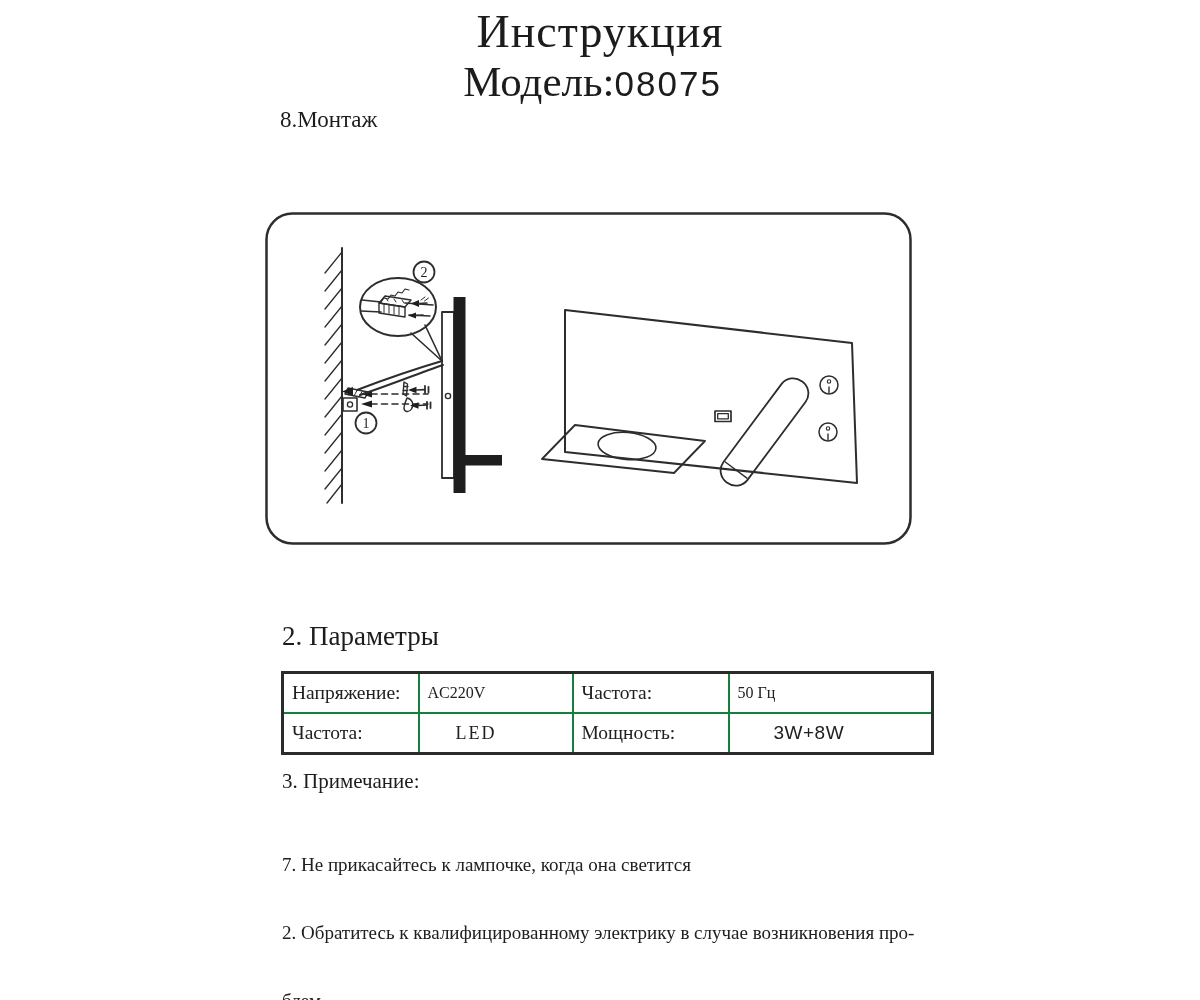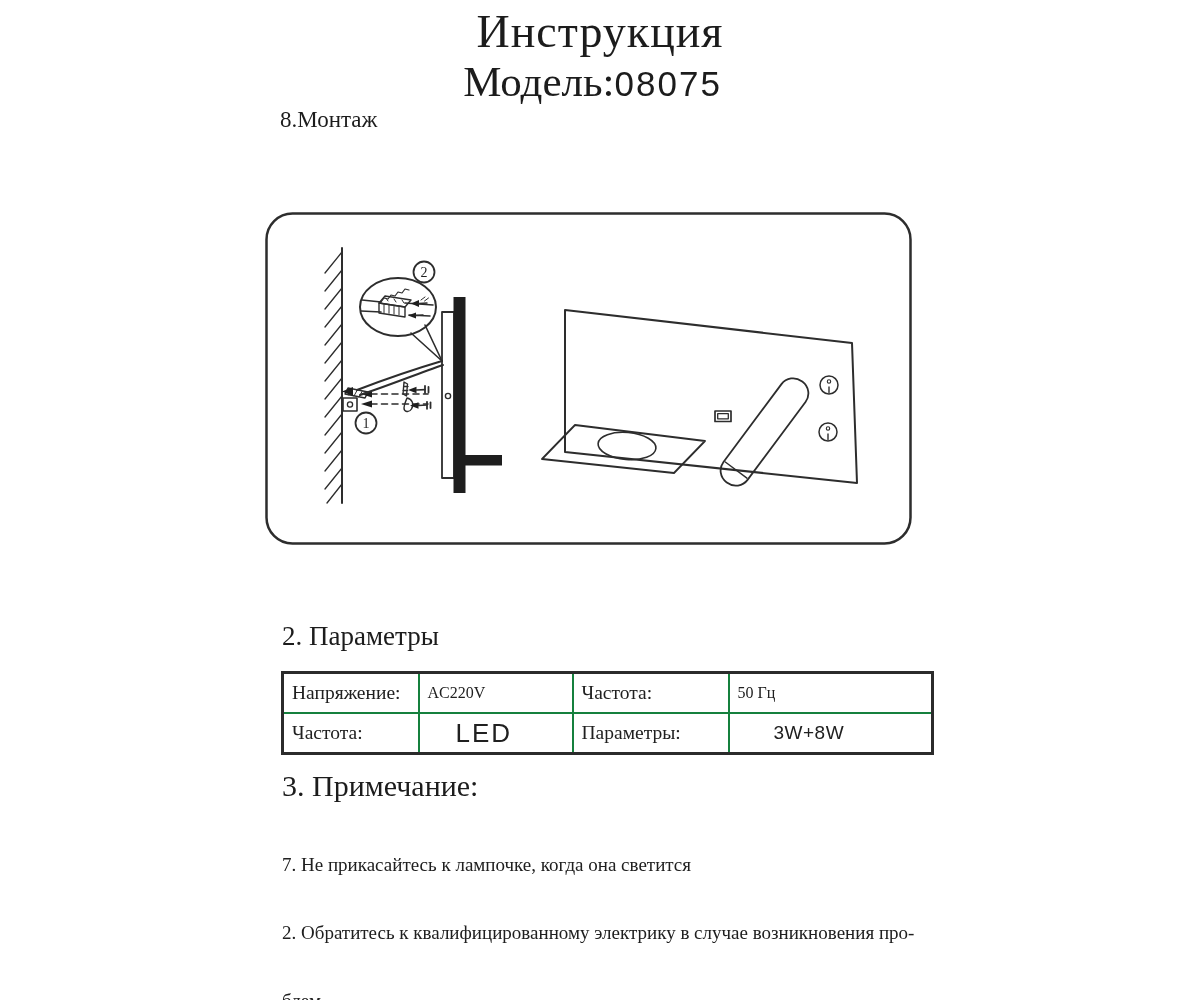--- a/index.html
+++ b/index.html
@@ -14,33 +14,33 @@
   .model-line{
     position:absolute;top:57px;left:0;width:1185px;text-align:center;
     font-size:43px;color:#1c1c1c;
   }
   .model-value{
     font-family:"Liberation Sans", sans-serif;font-size:35px;
     letter-spacing:2px;color:#1c1c1c;
   }
   .h-mount{position:absolute;left:280px;top:107px;font-size:23px;color:#1c1c1c;}
   .h-params{position:absolute;left:282px;top:621px;font-size:27px;color:#1c1c1c;}
-  .h-notes{position:absolute;left:282px;top:769px;font-size:30px;color:#1c1c1c;}
+  .h-notes{position:absolute;left:282px;top:769px;font-size:21px;color:#1c1c1c;}
   svg.diagram{position:absolute;left:265px;top:212px;}
   .ln{stroke:#2d2d2d;fill:none;stroke-linecap:round;stroke-linejoin:round;}
   .params{
     position:absolute;left:281px;top:671px;width:650px;
     border-collapse:collapse;table-layout:fixed;border:3px solid #2b2b2b;
   }
   .params td{
     border:2px solid #15803d;height:38px;padding:0 0 0 8px;
     font-size:19.5px;vertical-align:middle;color:#202020;
   }
   .params td.val{font-size:16px;}
-  .params td.led{font-family:Liberation Sans, sans-serif;font-size:26px;letter-spacing:2px;padding-left:36px;}
+  .params td.led{font-family:Liberation Serif, serif;font-size:18px;letter-spacing:2px;padding-left:36px;}
   .params td.sans{font-family:"Liberation Sans",sans-serif;font-size:19px;letter-spacing:0.5px;padding-left:44px;}
   .notes{
     position:absolute;left:282px;top:808px;width:680px;
     font-size:19px;line-height:22.8px;white-space:pre;color:#202020;
   }
   .callout-num{font-family:"Liberation Serif",serif;font-size:14px;fill:#1e1e1e;}
 </style>
 </head>
 <body>
 
@@ -163,21 +163,21 @@
     <tbody>
       <tr>
         <td class="lbl">Напряжение:</td>
         <td class="val">AC220V</td>
         <td class="lbl">Частота:</td>
         <td class="val">50 Гц</td>
       </tr>
       <tr>
         <td class="lbl">Частота:</td>
         <td class="val led">LED</td>
-        <td class="lbl">Параметры:</td>
+        <td class="lbl">Мощность:</td>
         <td class="val sans">3W+8W</td>
       </tr>
     </tbody>
   </table>
 
   <div class="h-notes">3. Примечание:</div>
 
   <div class="notes">
     <div>7. Не прикасайтесь к лампочке, когда она светится</div>
     <div>2. Обратитесь к квалифицированному электрику в случае возникновения про-</div>

